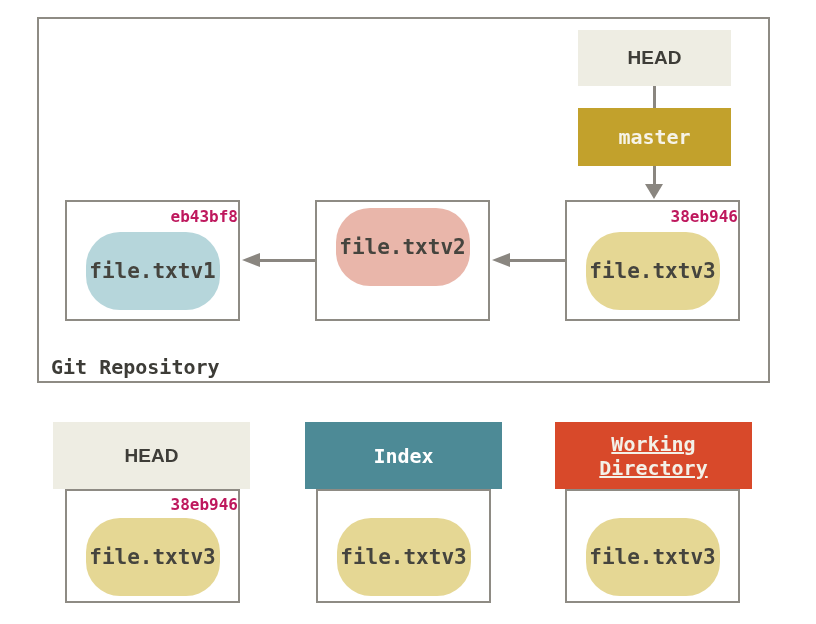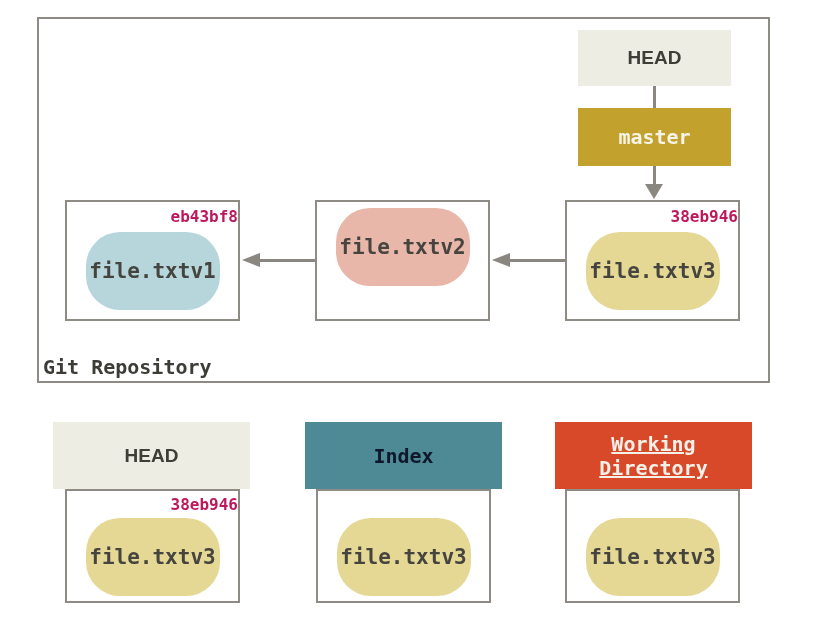--- a/index.html
+++ b/index.html
@@ -16,21 +16,21 @@
   
   .repo-box {
     position: absolute;
     left: 37px; top: 17px;
     width: 733px; height: 366px;
     border: 2px solid #8e8b84;
     background: #ffffff;
   }
   .repo-label {
     position: absolute;
-    left: 4px; bottom: 2px;
+    left: 12px; bottom: 2px;
     font-size: 20px;
     font-weight: bold;
     color: #3d3c37;
     letter-spacing: 0px;
   }
 
   
   .badge {
     position: absolute;
     width: 153px;
@@ -134,21 +134,21 @@
   .area-header.head {
     left: 53px;
     background: #eeede3;
     color: #3e3d38;
     font-family: "Liberation Sans", sans-serif;
     font-size: 19px;
   }
   .area-header.index {
     left: 305px;
     background: #4d8a96;
-    color: #0f172a;
+    color: #ffffff;
     font-size: 20px;
   }
   .area-header.workdir {
     left: 555px;
     background: #d8492a;
     color: #f3f1e8;
     font-size: 20px;
     line-height: 24px;
     padding: 0 28px;
     text-decoration: underline;

